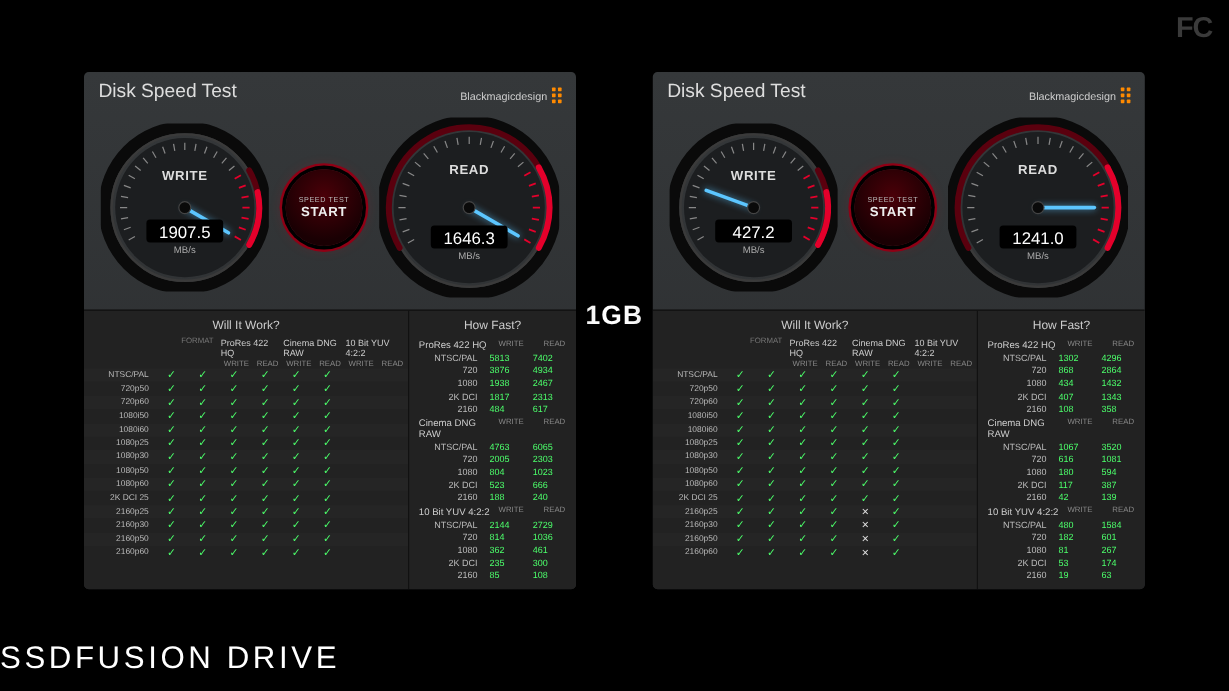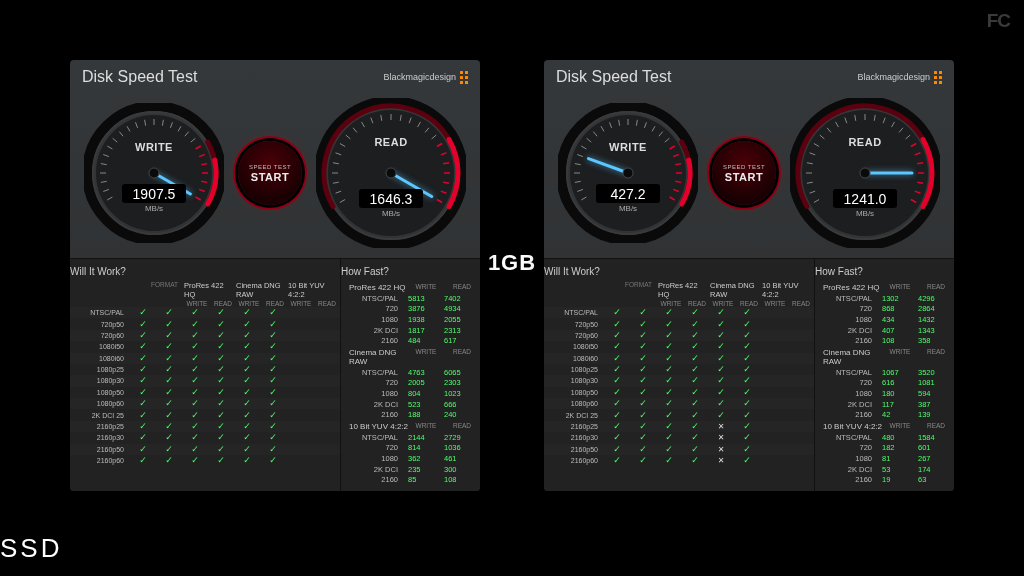--- a/index.html
+++ b/index.html
@@ -10,45 +10,45 @@
     --text:#e8e8e8;
     --muted:#9a9a9a;
     --green:#2ecc40;
     --green-bright:#4cff6b;
     --red:#e4002b;
     --red-deep:#8f0015;
     --cyan:#5cc6ff;
     --orange:#ff8a00;
   }
   html,body{margin:0;padding:0;width:1024px;height:576px;background:var(--bg);font-family:-apple-system,"Helvetica Neue",Arial,sans-serif;color:var(--text);overflow:hidden}
-  .watermark{position:absolute;top:10px;right:14px;font-weight:800;font-size:19px;color:#3a3a3a;letter-spacing:-1px}
+  .watermark{position:absolute;top:10px;right:14px;font-weight:800;font-size:24px;color:#3a3a3a;letter-spacing:-1px}
   .center-label{position:absolute;top:250px;left:0;right:0;text-align:center;font-weight:700;font-size:22px;letter-spacing:1px;color:#fff}
   .footer{position:absolute;bottom:12px;left:0;right:0;display:flex;justify-content:flex-start;font-family:Impact,"Arial Narrow",sans-serif;font-size:26px;letter-spacing:3px;color:#fff}
   .panels{position:absolute;top:60px;left:0;right:0;display:flex;justify-content:center;gap:64px}
   .panel{width:410px;background:linear-gradient(#35383a,#2a2c2e);border-radius:4px;box-shadow:0 0 0 1px #000,0 4px 18px rgba(0,0,0,.6);overflow:hidden}
-  .titlebar{display:flex;align-items:center;justify-content:space-between;padding:8px 12px 6px 12px}
+  .titlebar{display:flex;align-items:flex-end;justify-content:space-between;padding:8px 12px 6px 12px}
   .titlebar .title{font-size:16px;font-weight:400;color:#ddd}
   .brand{display:flex;align-items:center;gap:4px;font-size:9px;color:#ccc}
   .brand-dots{display:grid;grid-template-columns:repeat(2,3px);grid-auto-rows:3px;gap:2px}
   .brand-dots span{width:3px;height:3px;background:var(--orange);border-radius:.5px}
   .gauges{display:flex;align-items:center;justify-content:space-between;padding:6px 14px 10px 14px}
   .gauge{position:relative;width:140px;height:140px}
   .gauge.big{width:150px;height:150px}
   .gauge svg{position:absolute;inset:0}
   .gauge .glabel{position:absolute;top:38px;left:0;right:0;text-align:center;font-size:11px;font-weight:600;color:#ddd;letter-spacing:.5px}
   .gauge .gval{position:absolute;bottom:30px;left:0;right:0;text-align:center}
   .gauge .gval .n{background:#000;display:inline-block;padding:2px 8px 1px;border-radius:3px;font-size:14px;font-weight:400;color:#fff;min-width:48px}
   .gauge .gval .u{font-size:8px;color:#aaa;margin-top:1px}
   .startbtn{width:64px;height:64px;border-radius:50%;background:radial-gradient(circle at 50% 35%,#4a0008,#1a0003 70%);box-shadow:0 0 0 3px #000,0 0 0 5px var(--red-deep),0 0 12px rgba(255,0,40,.3);display:flex;flex-direction:column;align-items:center;justify-content:center;cursor:pointer}
   .startbtn .s1{font-size:6px;letter-spacing:.5px;color:#bbb}
   .startbtn .s2{font-size:11px;font-weight:700;color:#eee;margin-top:1px;letter-spacing:.5px}
   .tables{display:flex;background:#222;border-top:1px solid #111}
   .tcol{flex:1;padding:4px 0 6px}
   .tcol:first-child{border-right:1px solid #111}
-  .thead{font-size:10px;color:#ccc;text-align:left;padding:3px 0 4px}
+  .thead{font-size:10px;color:#ccc;text-align:center;padding:3px 0 4px}
   .subhead{display:flex;font-size:7px;color:#aaa}
   .row{display:flex;align-items:center;font-size:7.5px;padding:1.2px 0}
   .row:nth-child(odd){background:rgba(255,255,255,.015)}
   .row .fname{width:54px;text-align:right;padding-right:6px;color:#bbb;font-size:7px}
   .row .c{width:26px;text-align:center}
   .chk{color:var(--green-bright);font-size:9px;line-height:1}
   .xm{color:#ddd;font-size:8px;line-height:1}
   .howfast .grp{font-size:8px;color:#ccc;padding:2px 0 1px 8px;display:flex}
   .howfast .grp .gname{flex:1}
   .howfast .grp .hw{width:36px;text-align:center;font-size:6.5px;color:#888}
@@ -347,21 +347,21 @@
             <div class="hv">7402</div>
           </div>
           <div class="hrow">
             <div class="hname">720</div>
             <div class="hv">3876</div>
             <div class="hv">4934</div>
           </div>
           <div class="hrow">
             <div class="hname">1080</div>
             <div class="hv">1938</div>
-            <div class="hv">2055</div>
+            <div class="hv">2467</div>
           </div>
           <div class="hrow">
             <div class="hname">2K DCI</div>
             <div class="hv">1817</div>
             <div class="hv">2313</div>
           </div>
           <div class="hrow">
             <div class="hname">2160</div>
             <div class="hv">484</div>
             <div class="hv">617</div>
@@ -777,13 +777,14 @@
             <div class="hv">19</div>
             <div class="hv">63</div>
           </div>
       </div>
     </div>
   </div>
   </div>
 
 <div class="footer">
   <div>SSD</div>
+  <div>FUSION DRIVE</div>
 </div>
 
 </body></html>

